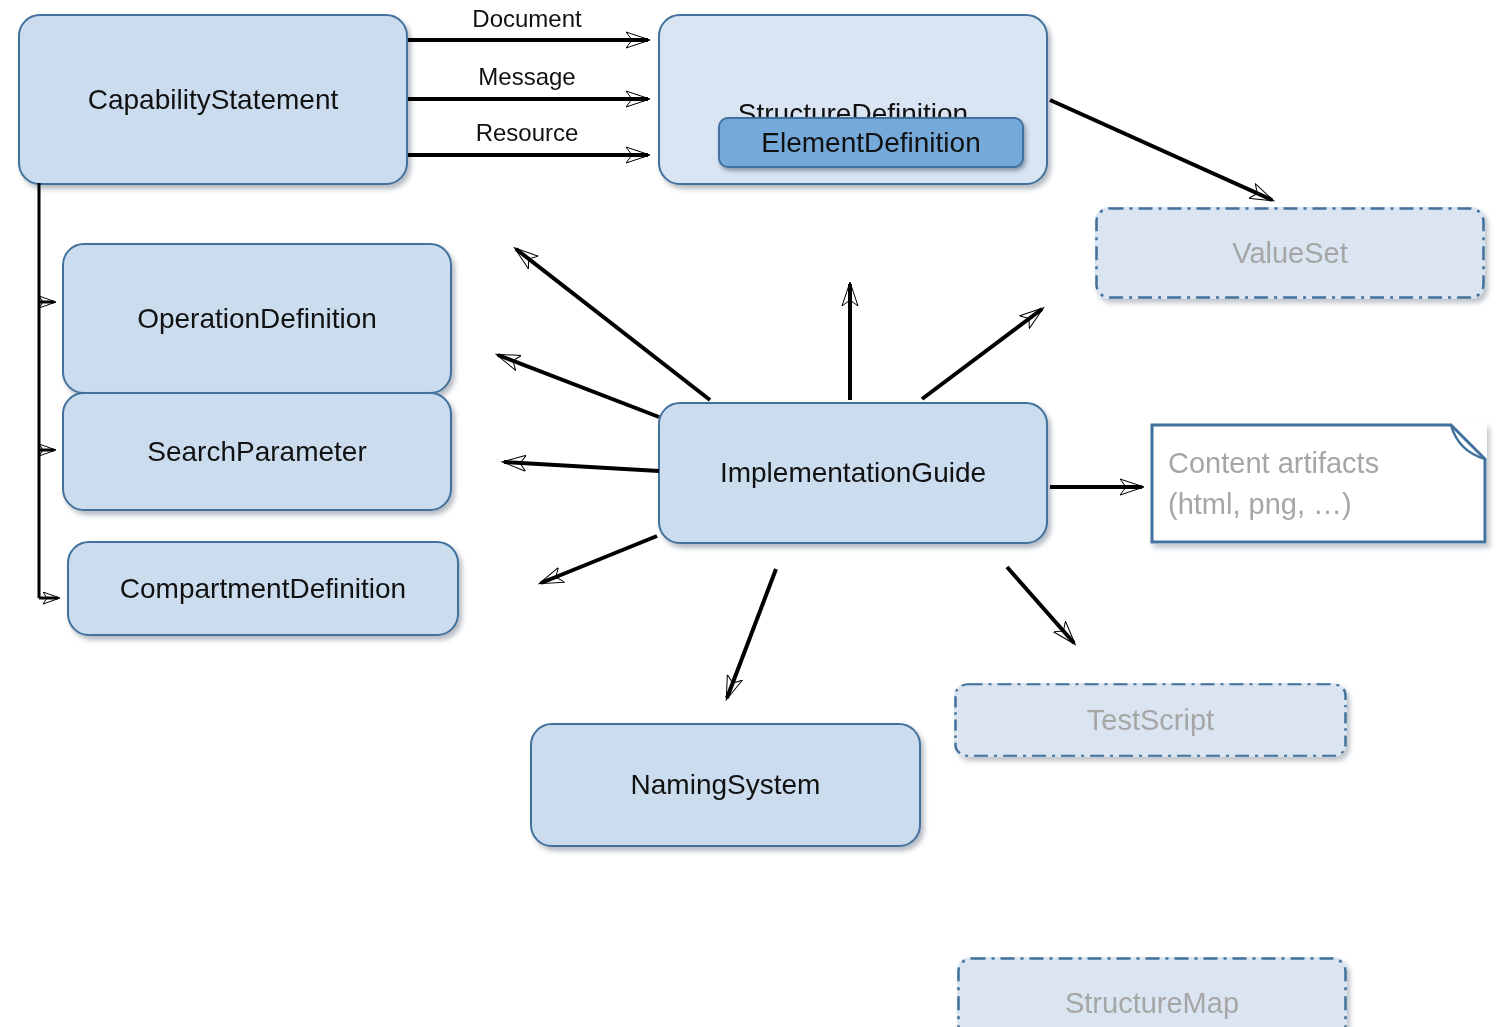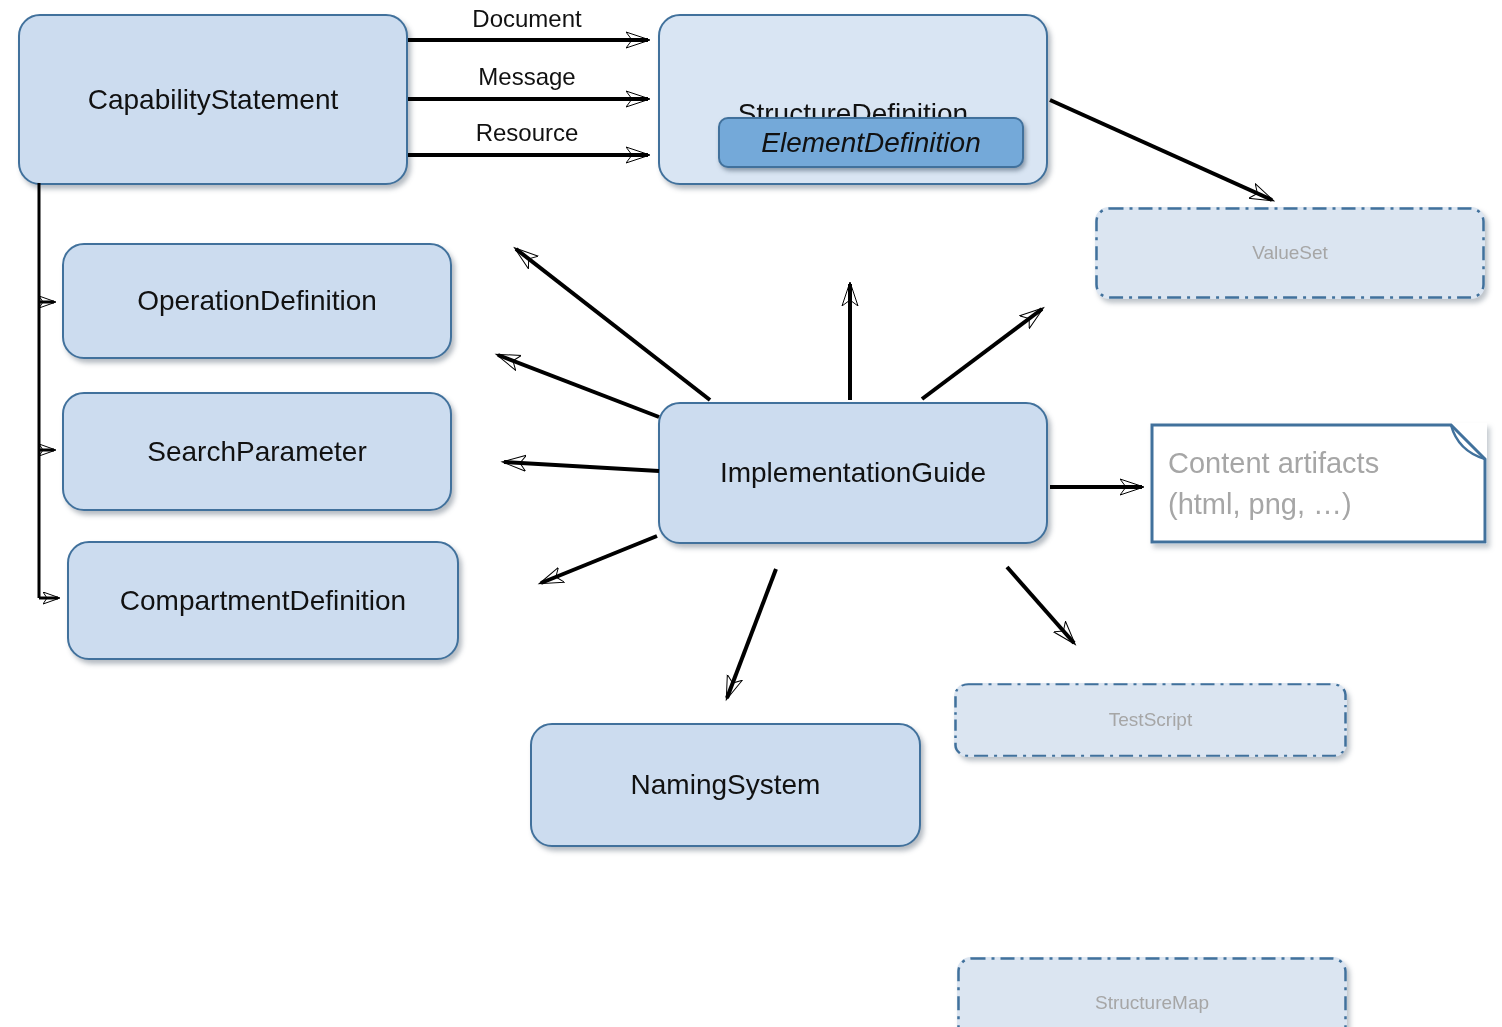--- a/index.html
+++ b/index.html
@@ -16,21 +16,21 @@
   }
   .node.light{background:var(--node-fill-light);}
   .node.title-top{align-items:center;padding-top:28px;}
   .node.inner{
     background:var(--inner-fill);border:2px solid var(--node-border);
     border-radius:10px;z-index:3;font-size:28px;
     box-shadow:2px 3px 4px rgba(60,80,100,.5);
   }
   .node.dashed{
     background:var(--dashed-fill);border:none;border-radius:14px;
-    color:var(--muted-text);font-size:19px;
+    color:var(--muted-text);font-size:29px;
     box-shadow:3px 4px 5px rgba(90,105,120,.4);
   }
   .node.dashed svg.dashrect{position:absolute;left:0;top:0;width:100%;height:100%;z-index:1;}
   .node.dashed .lbl{position:relative;z-index:2;}
   .note{
     position:absolute;z-index:2;box-sizing:border-box;
     color:var(--muted-text);font-size:29px;line-height:41px;
     box-shadow:3px 4px 5px rgba(90,105,120,.35);
   }
   .note svg{position:absolute;left:0;top:0;width:100%;height:100%;}
@@ -50,33 +50,33 @@
 <div id="canvas">
 
   <div class="node" style="left:18px;top:14px;width:390px;height:171px;">
     <span class="lbl">CapabilityStatement</span>
   </div>
 
   <div class="node light title-top" style="left:658px;top:14px;width:390px;height:171px;">
     <span class="lbl">StructureDefinition</span>
   </div>
 
-  <div class="node inner" style="left:718px;top:117px;width:306px;height:51px;font-style:italic;">
+  <div class="node inner" style="left:718px;top:117px;width:306px;height:51px;">
     <span class="lbl">ElementDefinition</span>
   </div>
 
-  <div class="node" style="left:62px;top:243px;width:390px;height:116px;">
+  <div class="node" style="left:62px;top:243px;width:390px;height:151px;">
     <span class="lbl">OperationDefinition</span>
   </div>
 
   <div class="node" style="left:62px;top:392px;width:390px;height:119px;">
     <span class="lbl">SearchParameter</span>
   </div>
 
-  <div class="node" style="left:67px;top:541px;width:392px;height:119px;">
+  <div class="node" style="left:67px;top:541px;width:392px;height:95px;">
     <span class="lbl">CompartmentDefinition</span>
   </div>
 
   <div class="node" style="left:658px;top:402px;width:390px;height:142px;text-align:center;">
     <span class="lbl">ImplementationGuide</span>
   </div>
 
   <div class="node" style="left:482px;top:723px;width:391px;height:124px;margin-left:48px;">
     <span class="lbl">NamingSystem</span>
   </div>

